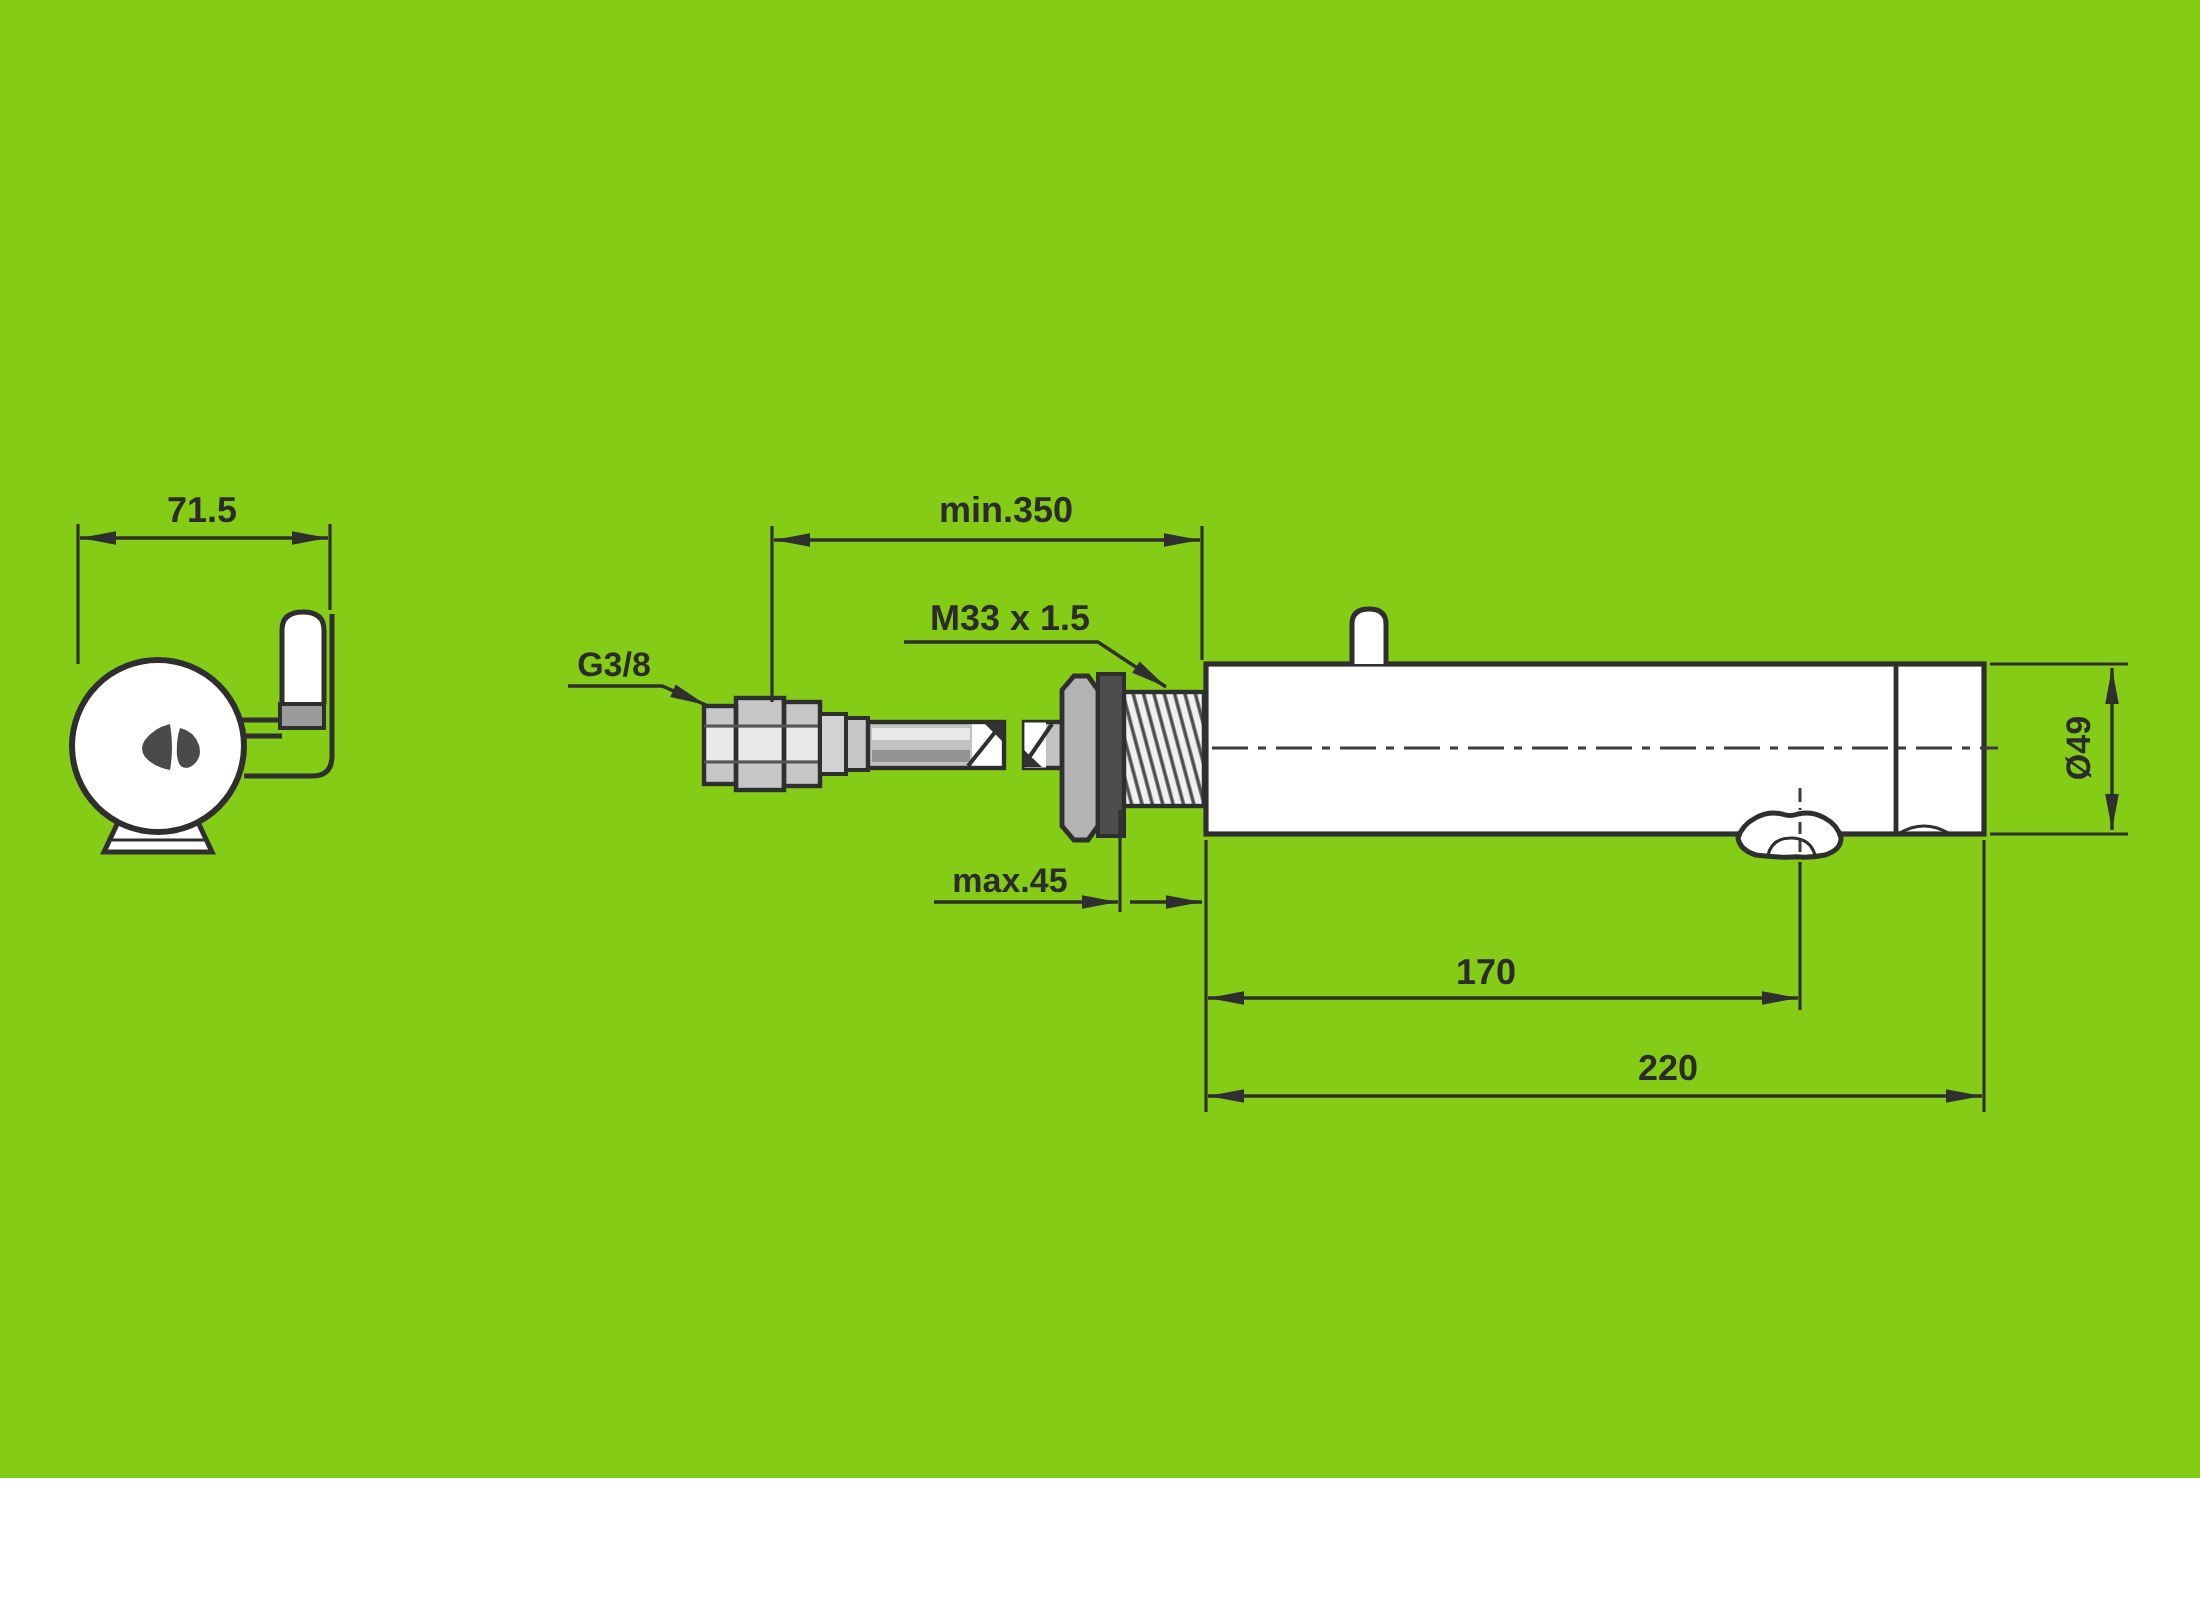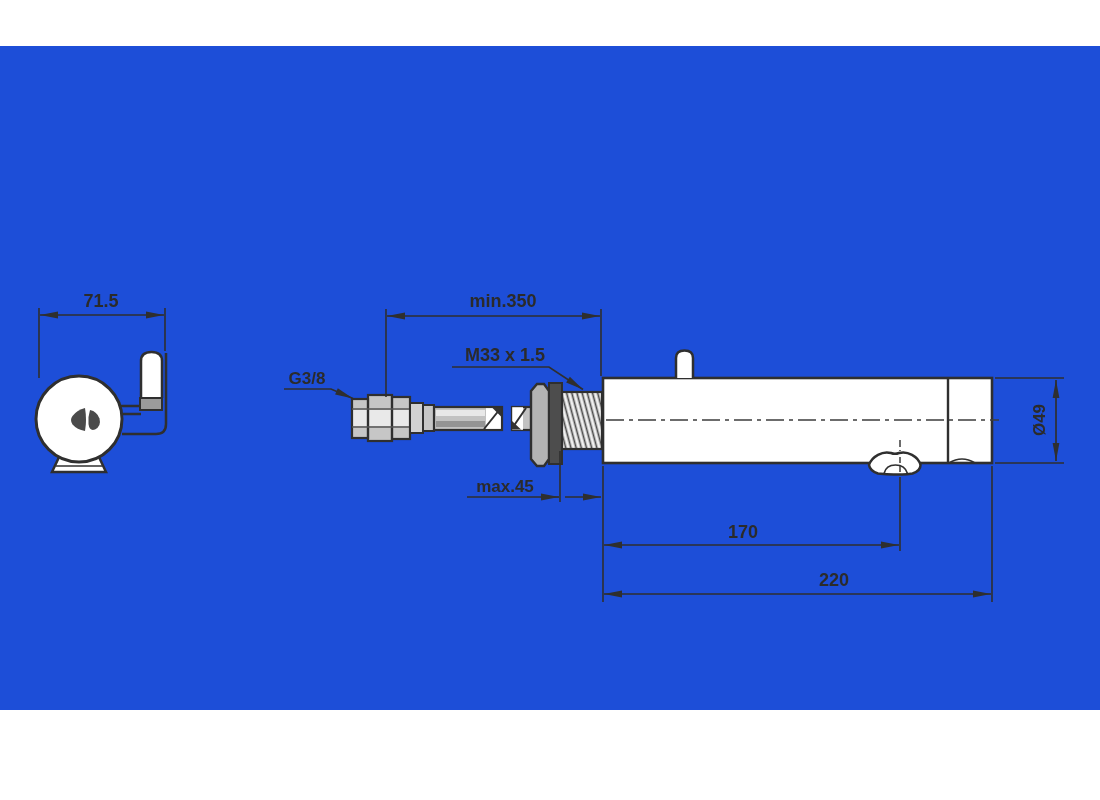--- a/index.html
+++ b/index.html
@@ -1,16 +1,16 @@
 <!DOCTYPE html>
 <html><head>
 <meta charset="utf-8">
 <style>
   html,body{margin:0;padding:0;background:#ffffff;}
-  .canvas{position:relative;width:1100px;height:664px;background:#1d4ed8;overflow:hidden;margin-top:46px;}
+  .canvas{position:relative;width:1100px;height:739px;background:#84cc16;overflow:hidden;}
   svg{display:block;}
   text{font-family:"Liberation Sans",sans-serif;font-weight:700;fill:#2b2b2b;}
   .t18{font-size:18px;}
   .t17{font-size:17px;}
   .thin{stroke:#2f2f2f;stroke-width:1.6;fill:none;}
   .dim{stroke:#2f2f2f;stroke-width:1.7;fill:none;}
   .obj{stroke:#2f2f2f;stroke-width:2.5;fill:none;}
   .obj-w{stroke:#2f2f2f;stroke-width:2.5;fill:#ffffff;}
   .cl{stroke:#3d3d3d;stroke-width:1.5;fill:none;}
 </style>

